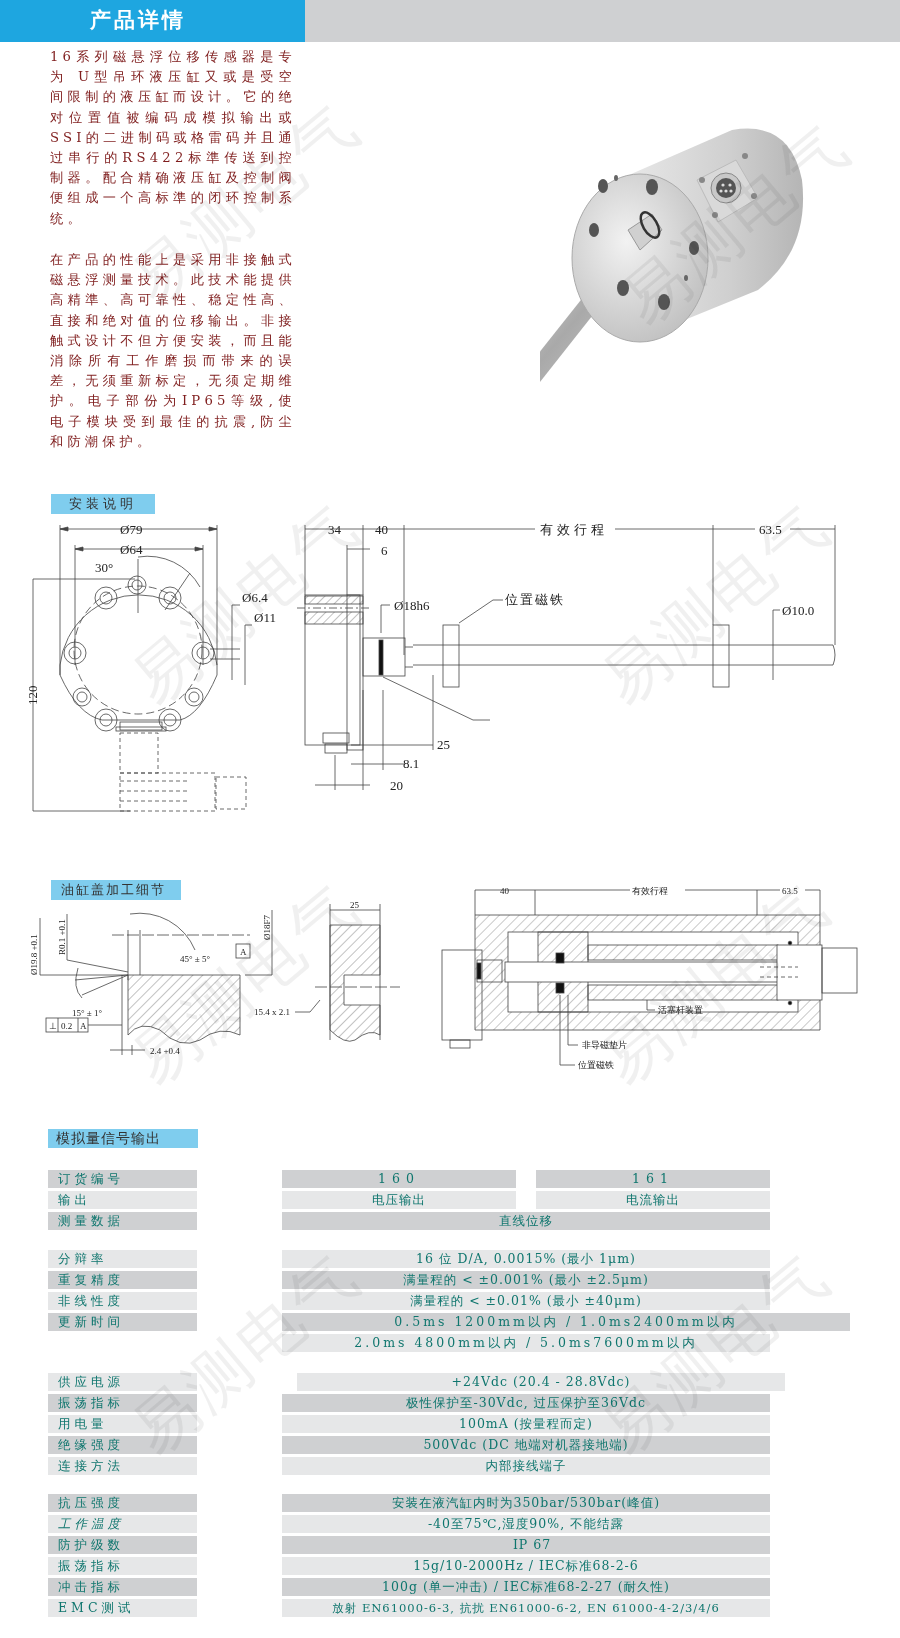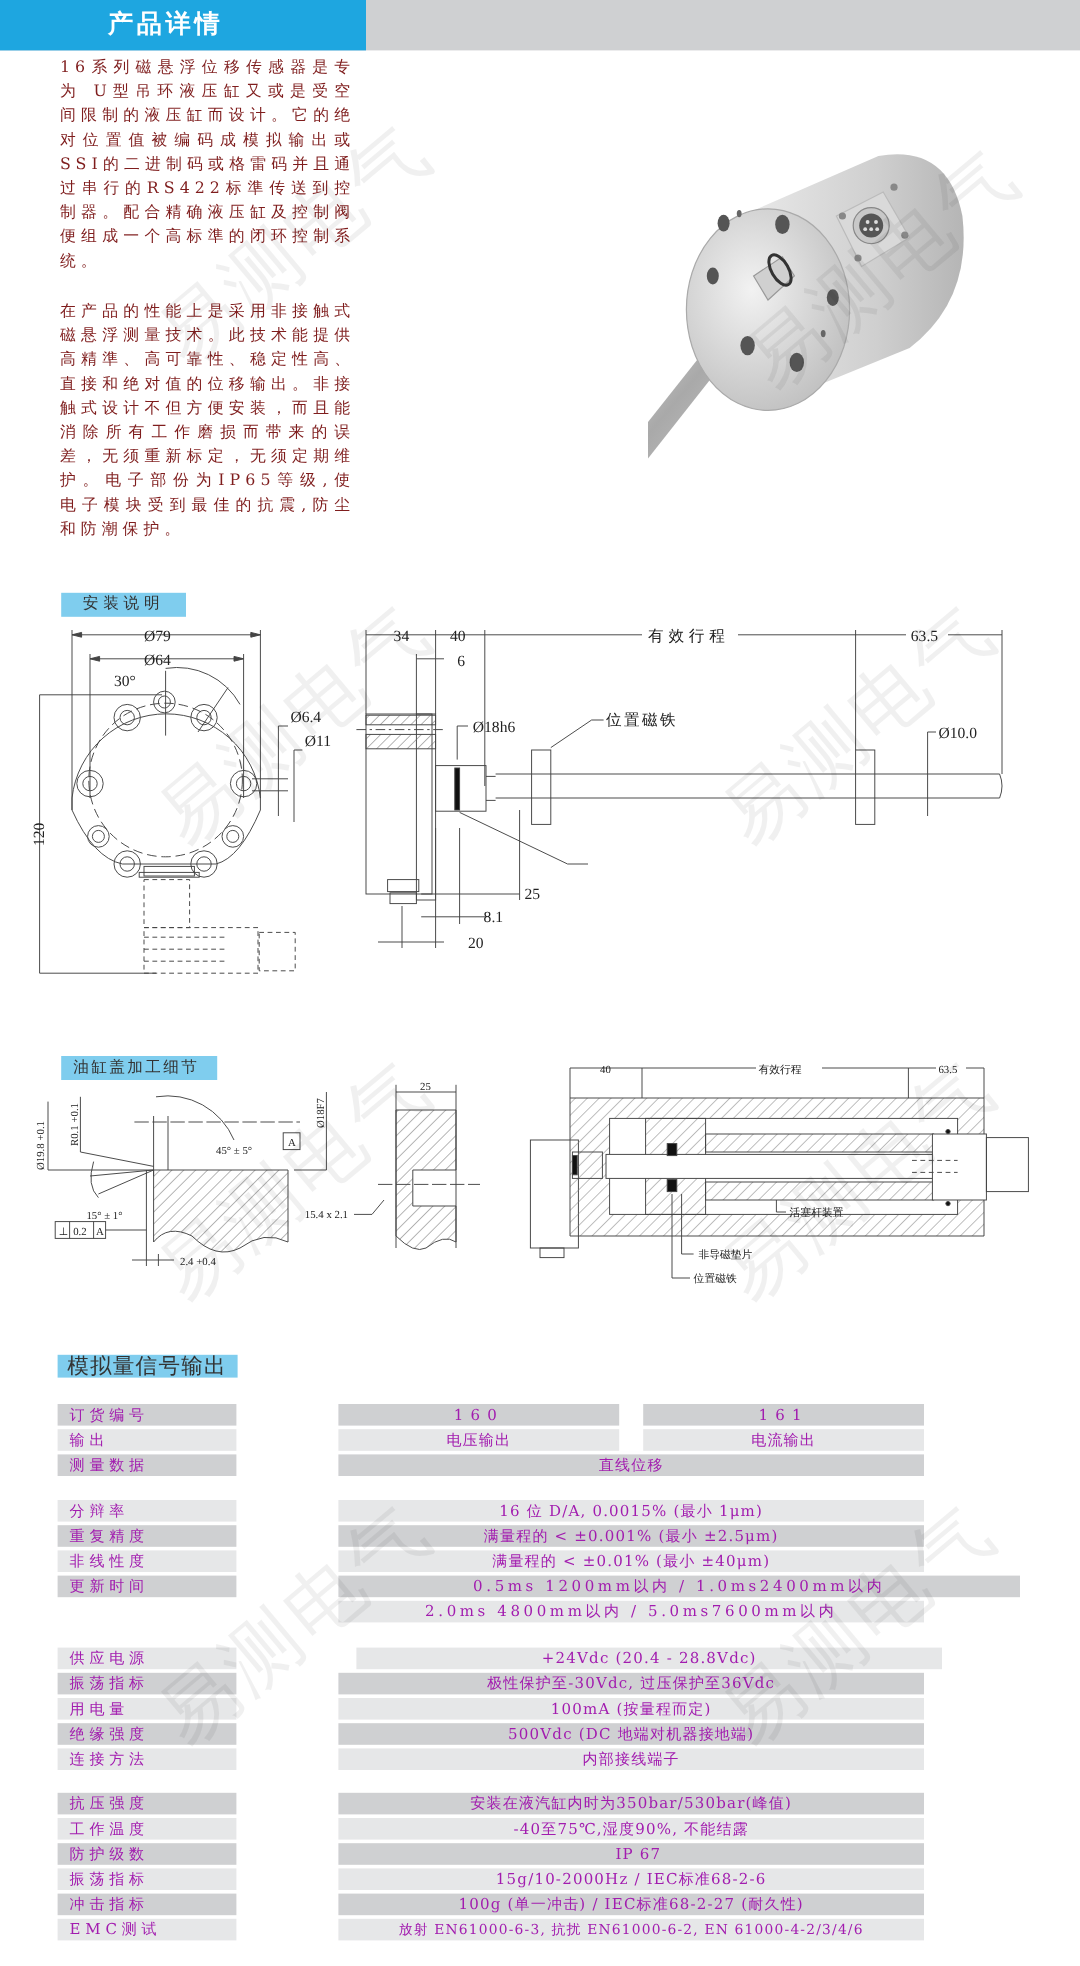--- a/index.html
+++ b/index.html
@@ -12,29 +12,29 @@
 
   .intro { position: absolute; left: 50px; width: 246px; font-size: 13.2px; line-height: 20.2px; letter-spacing: 4.2px; color: #7f1d1d; text-align: justify; }
   .intro.p1 { top: 47px; }
   .intro.p2 { top: 250px; }
 
   .photo { position: absolute; left: 540px; top: 80px; width: 360px; height: 340px; }
 
   .section-tag { position: absolute; background: #7fcdee; color: #333; font-size: 13px; letter-spacing: 4px; padding-left: 18px; height: 20px; line-height: 20px; }
   .tag1 { left: 51px; top: 494px; width: 104px; }
   .tag2 { left: 51px; top: 880px; width: 130px; letter-spacing: 2px; padding-left: 10px; }
-  .tag3 { left: 48px; top: 1129px; width: 150px; font-size: 18px; letter-spacing: 1px; padding-left: 8px; height: 19px; line-height: 19px; }
+  .tag3 { left: 48px; top: 1129px; width: 150px; font-size: 14px; letter-spacing: 1px; padding-left: 8px; height: 19px; line-height: 19px; }
 
   .drawing { position: absolute; }
   .drawing svg { display: block; }
   .dim { font-family: "Liberation Serif", serif; font-size: 13px; fill: #222; }
   .dim-s { font-family: "Liberation Serif", serif; font-size: 9px; fill: #222; }
 
   .spec { position: absolute; left: 0; top: 0; }
-  .spec-row { position: absolute; height: 18px; line-height: 18px; font-size: 12.5px; color: #a21caf; }
+  .spec-row { position: absolute; height: 18px; line-height: 18px; font-size: 12.5px; color: #0f766e; }
   .lbl { left: 48px; width: 149px; padding-left: 10px; letter-spacing: 4px; }
   .val { text-align: center; letter-spacing: 1px; }
   .dark { background: #cfd0d2; }
   .light { background: #e6e7e8; }
 
   .watermark { position: absolute; font-family: "DejaVu Sans", sans-serif; font-size: 64px; color: rgba(0,0,0,0.06); transform: rotate(-40deg); pointer-events: none; white-space: nowrap; letter-spacing: 4px; }
 </style>
 </head>
 <body>
 
@@ -386,21 +386,21 @@
 
   <div class="spec-row lbl dark" style="top:1436px;">绝缘强度</div>
   <div class="spec-row val dark" style="top:1436px; left:282px; width:488px;">500Vdc (DC 地端对机器接地端)</div>
 
   <div class="spec-row lbl light" style="top:1457px;">连接方法</div>
   <div class="spec-row val light" style="top:1457px; left:282px; width:488px;">内部接线端子</div>
 
   <div class="spec-row lbl dark" style="top:1494px;">抗压强度</div>
   <div class="spec-row val dark" style="top:1494px; left:282px; width:488px;">安装在液汽缸内时为350bar/530bar(峰值)</div>
 
-  <div class="spec-row lbl light" style="top:1515px;">工作温度</div>
+  <div class="spec-row lbl light" style="top:1515px;font-style:italic;">工作温度</div>
   <div class="spec-row val light" style="top:1515px; left:282px; width:488px;">-40至75℃,湿度90%, 不能结露</div>
 
   <div class="spec-row lbl dark" style="top:1536px;">防护级数</div>
   <div class="spec-row val dark" style="top:1536px; left:282px; width:488px;padding-left:12px;">IP 67</div>
 
   <div class="spec-row lbl light" style="top:1557px;">振荡指标</div>
   <div class="spec-row val light" style="top:1557px; left:282px; width:488px;">15g/10-2000Hz / IEC标准68-2-6</div>
 
   <div class="spec-row lbl dark" style="top:1578px;">冲击指标</div>
   <div class="spec-row val dark" style="top:1578px; left:282px; width:488px;">100g (单一冲击) / IEC标准68-2-27 (耐久性)</div>

